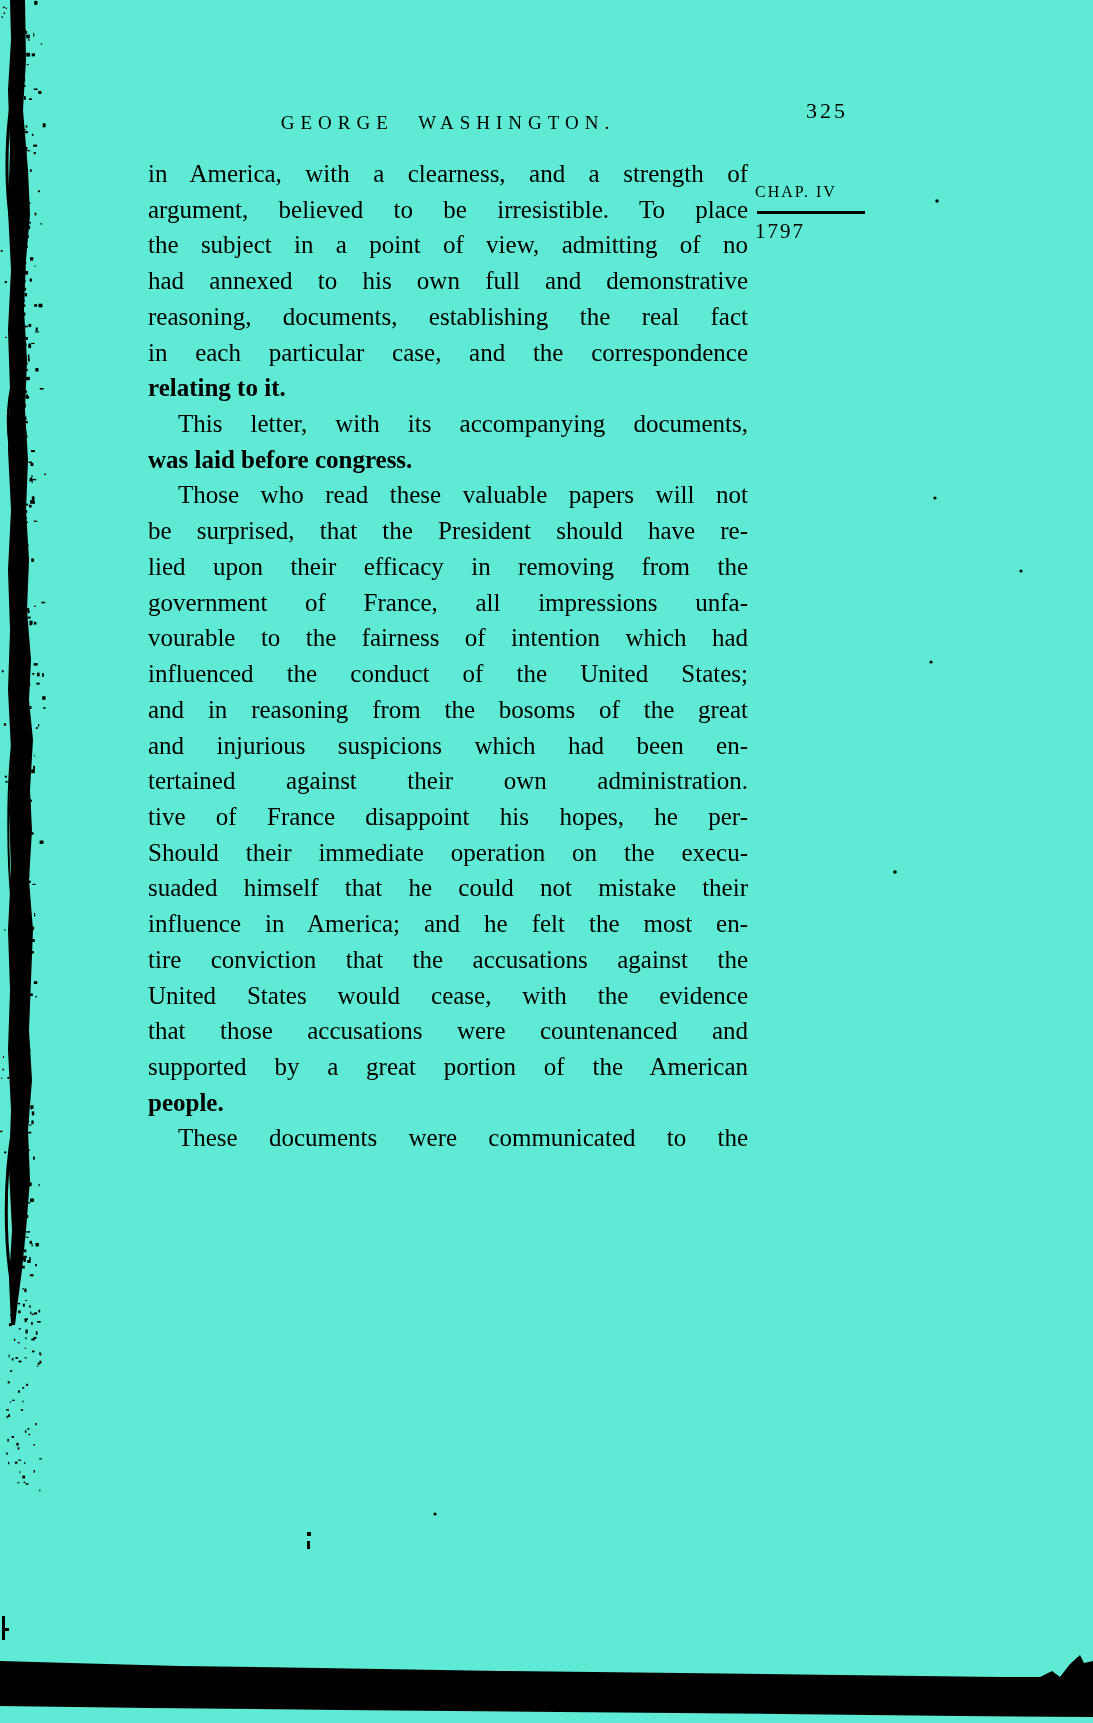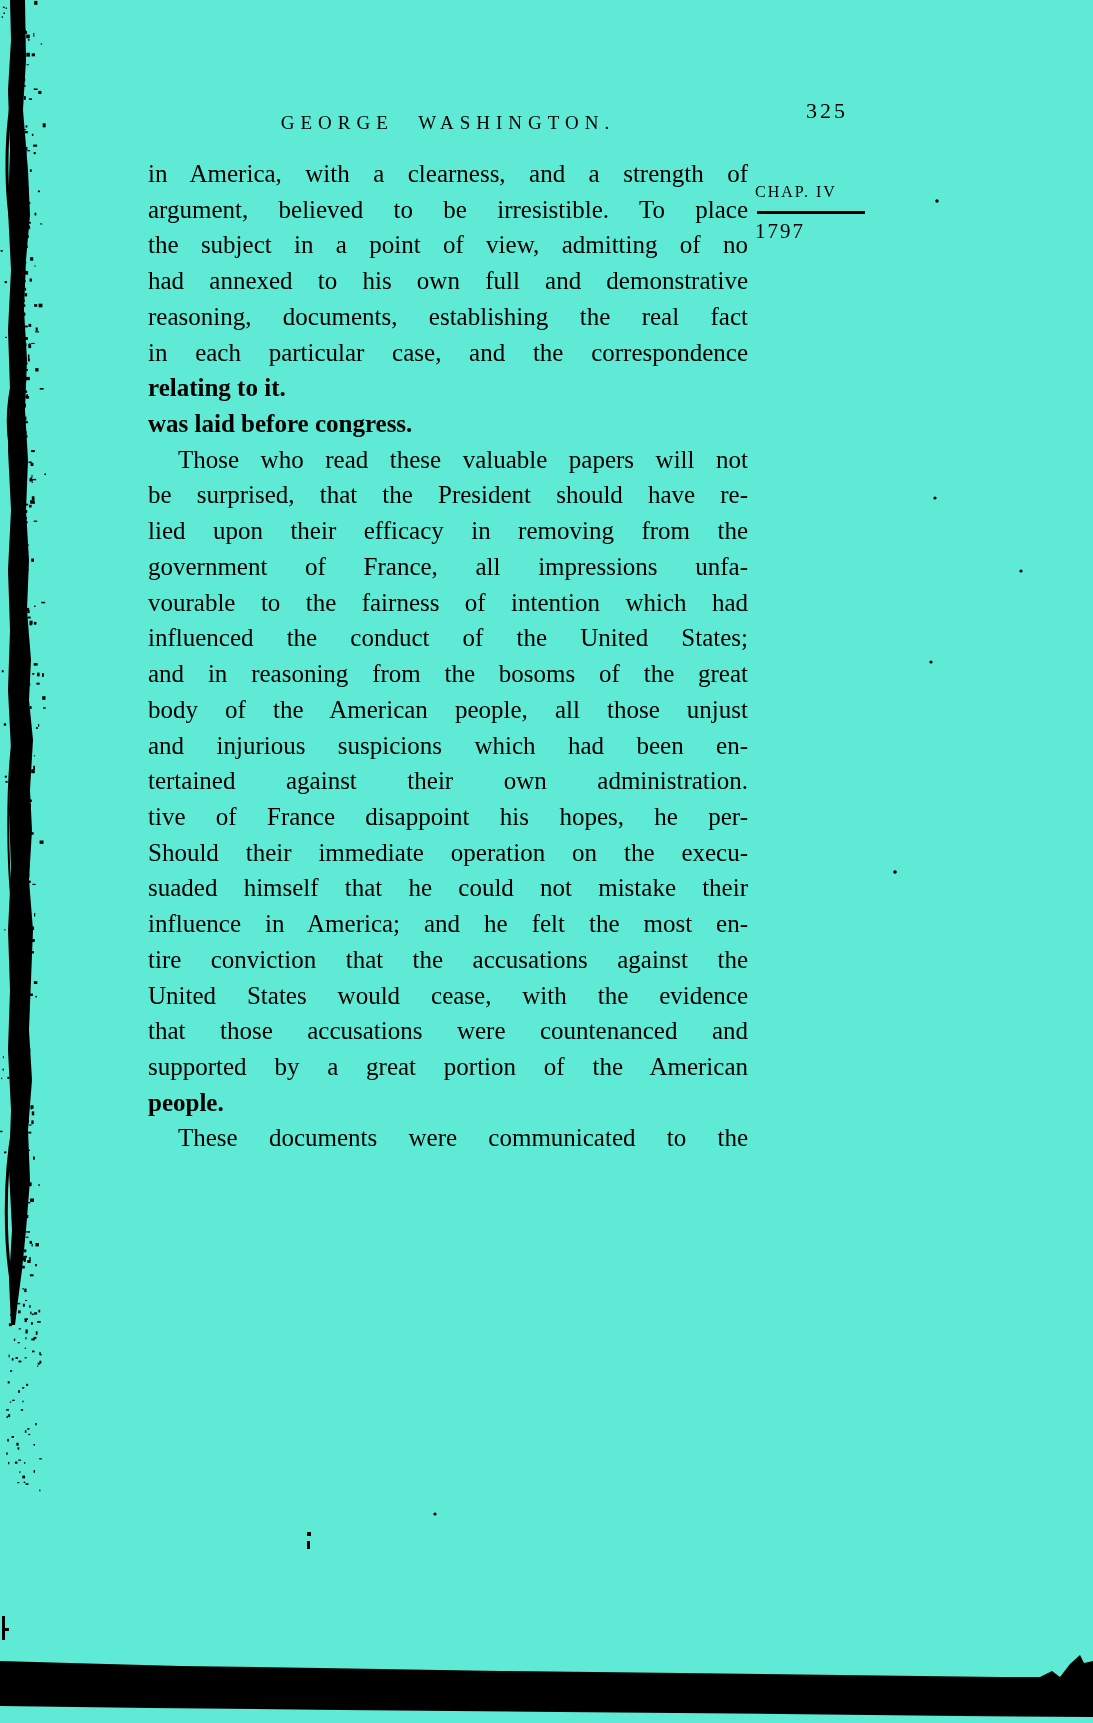--- a/index.html
+++ b/index.html
@@ -56,29 +56,29 @@
 
   <div class="body-column">
 
   <div class="line">in America, with a clearness, and a strength of</div>
       <div class="line">argument, believed to be irresistible.  To place</div>
       <div class="line">the subject in a point of view, admitting of no</div>
       <div class="line">had annexed to his own full and demonstrative</div>
       <div class="line">reasoning, documents, establishing the real fact</div>
       <div class="line">in each particular case, and the correspondence</div>
       <div class="line no-just">relating to it.</div>
+      <div class="line indent">This letter, with its accompanying documents,</div>
       <div class="line no-just">was laid before congress.</div>
       <div class="line indent">Those who read these valuable papers will not</div>
       <div class="line">be surprised, that the President should have re-</div>
       <div class="line">lied upon their efficacy in removing from the</div>
       <div class="line">government of France, all impressions unfa-</div>
       <div class="line">vourable to the fairness of intention which had</div>
       <div class="line">influenced the conduct of the United States;</div>
       <div class="line">and in reasoning from the bosoms of the great</div>
-      <div class="line">body of the American people, all those unjust</div>
       <div class="line">and injurious suspicions which had been en-</div>
       <div class="line">tertained against their own administration.</div>
       <div class="line">tive of France disappoint his hopes, he per-</div>
       <div class="line">Should their immediate operation on the execu-</div>
       <div class="line">suaded himself that he could not mistake their</div>
       <div class="line">influence in America; and he felt the most en-</div>
       <div class="line">tire conviction that the accusations against the</div>
       <div class="line">United States would cease, with the evidence</div>
       <div class="line">that those accusations were countenanced and</div>
       <div class="line">supported by a great portion of the American</div>

